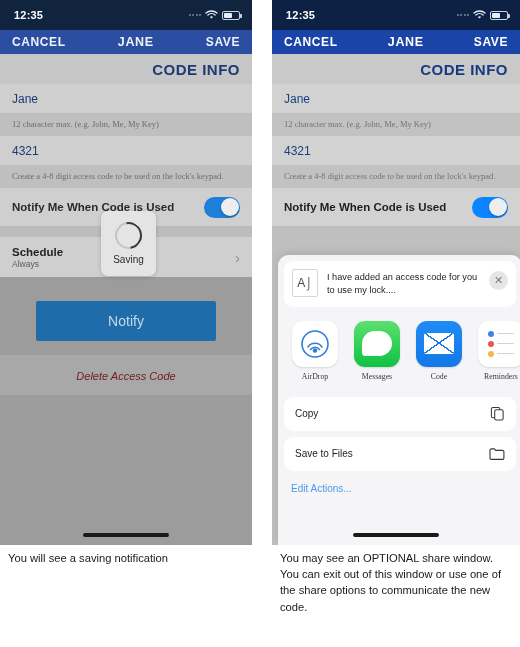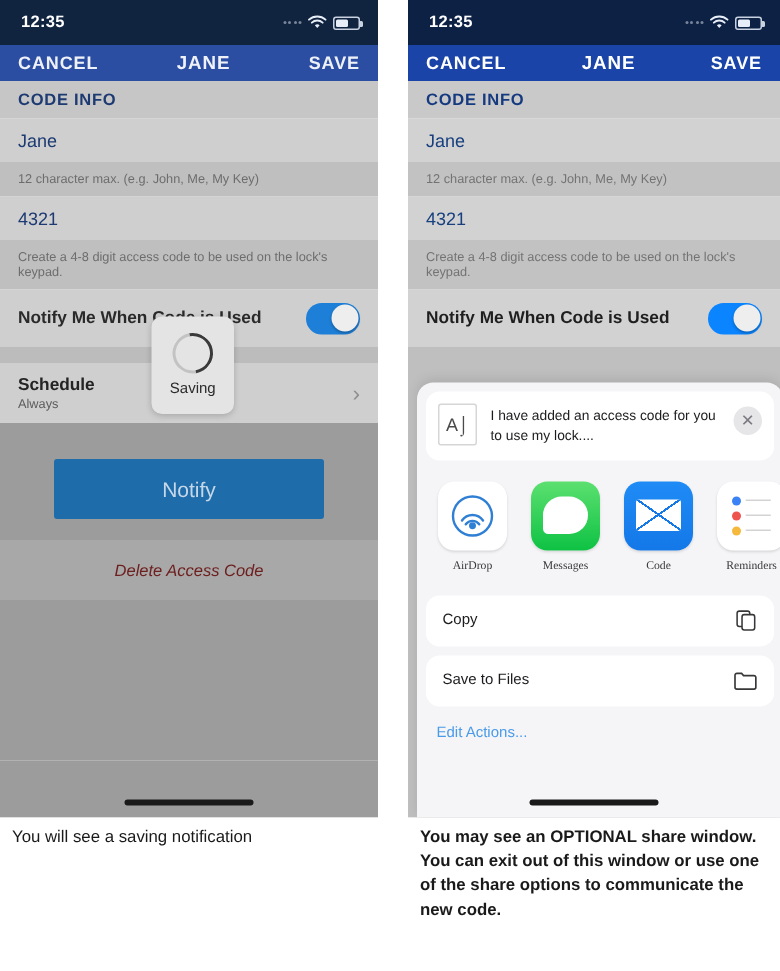--- a/index.html
+++ b/index.html
@@ -66,36 +66,37 @@
     color: #ffffff; font-size: 12px; font-weight: bold;
     letter-spacing: .6px;
   }
   .nav-title { font-size: 12.5px; }
   .phone-a .nav-btn, .phone-a .nav-title { color:#eef1f8; }
 
   
   .section-hdr {
     background: #c6c6c6;
     color: #1d3a73;
-    font-size: 11px; font-weight: bold; letter-spacing: .5px;
+    font-size: 15px; font-weight: bold; letter-spacing: .5px;
     padding: 7px 12px 6px;
+    text-align: right;
   }
   .phone-b .section-hdr { background:#c9c9c9; color:#163a80; }
 
   .field {
     background: #cfcfcf;
     padding: 8px 12px 7px;
     color: #1d3a73; font-size: 12px;
   }
   .phone-b .field { background:#d2d2d2; color:#18407f; }
 
   .hint {
     background: #bfbfbf;
     padding: 6px 12px 7px;
-    color: #6d6d6d; font-size: 8.5px;
+    color: #6d6d6d; font-size: 8.5px; font-family: Liberation Serif, serif;
   }
   .phone-b .hint { background:#c2c2c2; color:#737373; }
 
   .row-toggle {
     background: #cfcfcf;
     height: 38px;
     display:flex; align-items:center; justify-content:space-between;
     padding: 0 12px;
   }
   .phone-b .row-toggle { background:#d2d2d2; }
@@ -242,21 +243,21 @@
   .edit-actions {
     padding: 12px 6px 0 13px; font-size: 10px; color:#4a9bea;
   }
 
   
   .caption {
     position:absolute; top: 550px;
     font-size: 11.2px; color:#1a1a1a; line-height: 1.45;
   }
   .cap-a { left: 8px;  width: 250px; }
-  .cap-b { left: 280px; width: 230px; font-weight: bold; }
+  .cap-b { left: 280px; width: 230px; }
 </style>
 </head>
 <body>
 
 <div class="page">
 
   <div class="col col-a">
     <div class="phone phone-a">
       <div class="body-col">
 

